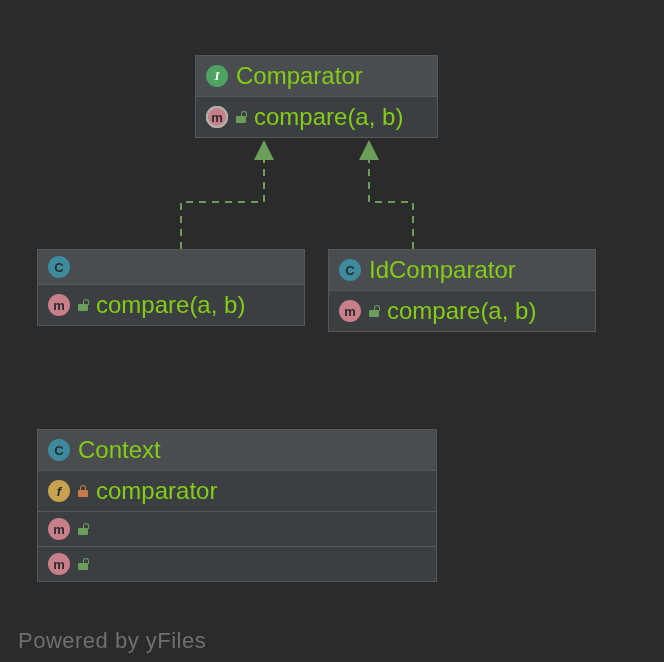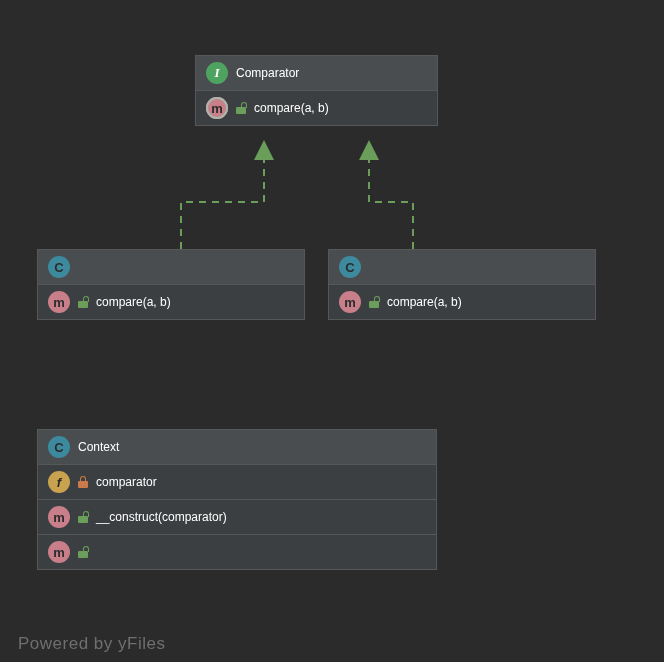--- a/index.html
+++ b/index.html
@@ -87,30 +87,30 @@
     border-radius: 3px 3px 0 0;
   }
   .lock-open::after {
     left: 5px;
   }
   .lock-green::before { background: #6a9e5a; }
   .lock-green::after  { border-color: #6a9e5a; }
   .lock-red::before   { background: #c97a4a; }
   .lock-red::after    { border-color: #c97a4a; }
   .label {
-    color: #ffffff;
-    font-size: 12px;
+    color: #84cc16;
+    font-size: 24px;
     white-space: nowrap;
   }
   .watermark {
     position: absolute;
     bottom: 8px;
     left: 18px;
     color: #6f6f6f;
-    font-size: 17px;
+    font-size: 22px;
     letter-spacing: 0.5px;
   }
   svg.connector {
     position: absolute;
     top: 0;
     left: 0;
     pointer-events: none;
   }
 </style>
 </head>
@@ -156,20 +156,21 @@
     <span class="lock lock-green lock-open"></span>
     <span class="label">compare(a, b)</span>
   </div>
 </div>
 
 <div class="uml-box" style="left:328px; top:249px; width:268px;">
   <div class="uml-row uml-header">
     <span class="badge badge-c">
         <span>C</span>
       </span>
+    <span class="label">IdComparator</span>
   </div>
   <div class="uml-row">
     <span class="badge badge-m">
         <span>m</span>
       </span>
     <span class="lock lock-green lock-open"></span>
     <span class="label">compare(a, b)</span>
   </div>
 </div>
 
@@ -185,21 +186,20 @@
         <span>f</span>
       </span>
     <span class="lock lock-red"></span>
     <span class="label">comparator</span>
   </div>
   <div class="uml-row">
     <span class="badge badge-m">
         <span>m</span>
       </span>
     <span class="lock lock-green lock-open"></span>
-    <span class="label">__construct(comparator)</span>
   </div>
   <div class="uml-row">
     <span class="badge badge-m">
         <span>m</span>
       </span>
     <span class="lock lock-green lock-open"></span>
   </div>
 </div>
 
 <div class="watermark">Powered by yFiles</div>

